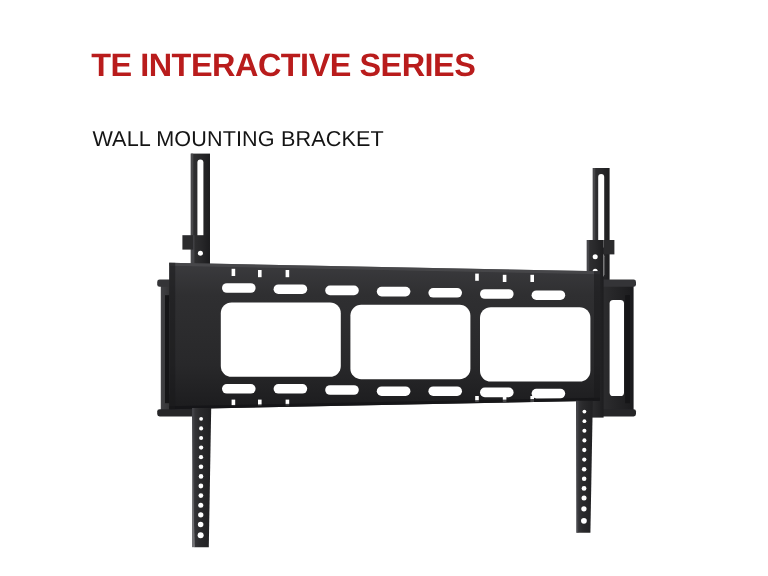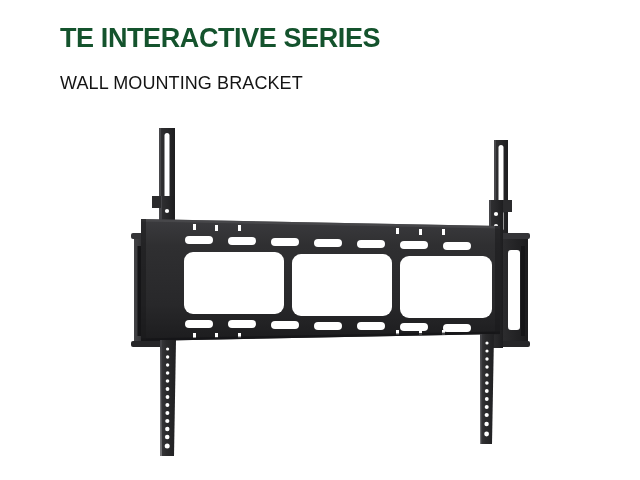--- a/index.html
+++ b/index.html
@@ -22,33 +22,33 @@
     position: absolute;
     left: 60px;
     top: 24px;
     width: 520px;
   }
   #product-title {
     font-family: "Liberation Sans", sans-serif;
     font-size: 27px;
     font-weight: bold;
     letter-spacing: -0.4px;
-    color: #14532d;
+    color: #b91c1c;
     line-height: 1.05;
-    margin: 0;
+    margin: 16px;
     white-space: nowrap;
   }
   #product-subtitle {
     font-family: "Liberation Sans", sans-serif;
     font-size: 18px;
     font-weight: normal;
     letter-spacing: 0.1px;
     color: #141414;
     line-height: 1.1;
-    margin: 0;
+    margin: 17px;
     padding-top: 22px;
     white-space: nowrap;
   }
   #bracket-figure {
     position: absolute;
     left: 0;
     top: 0;
     width: 640px;
     height: 480px;
   }

